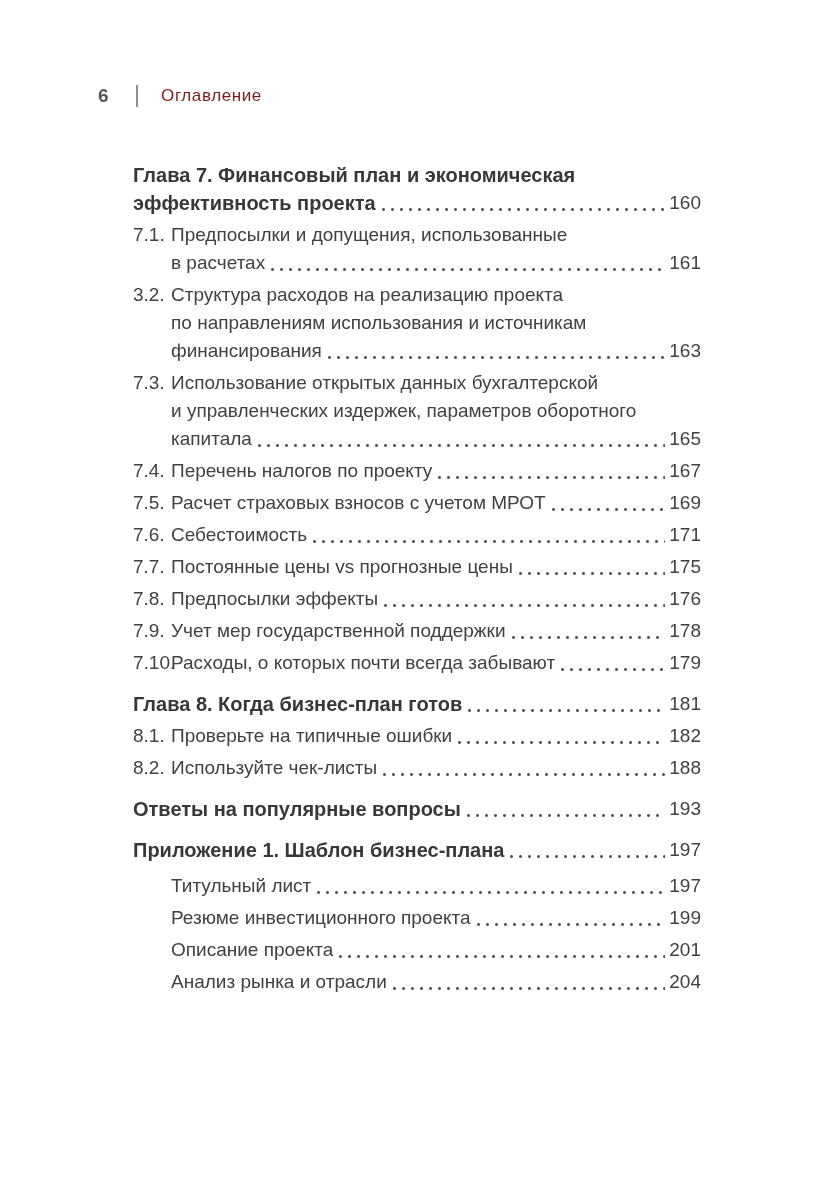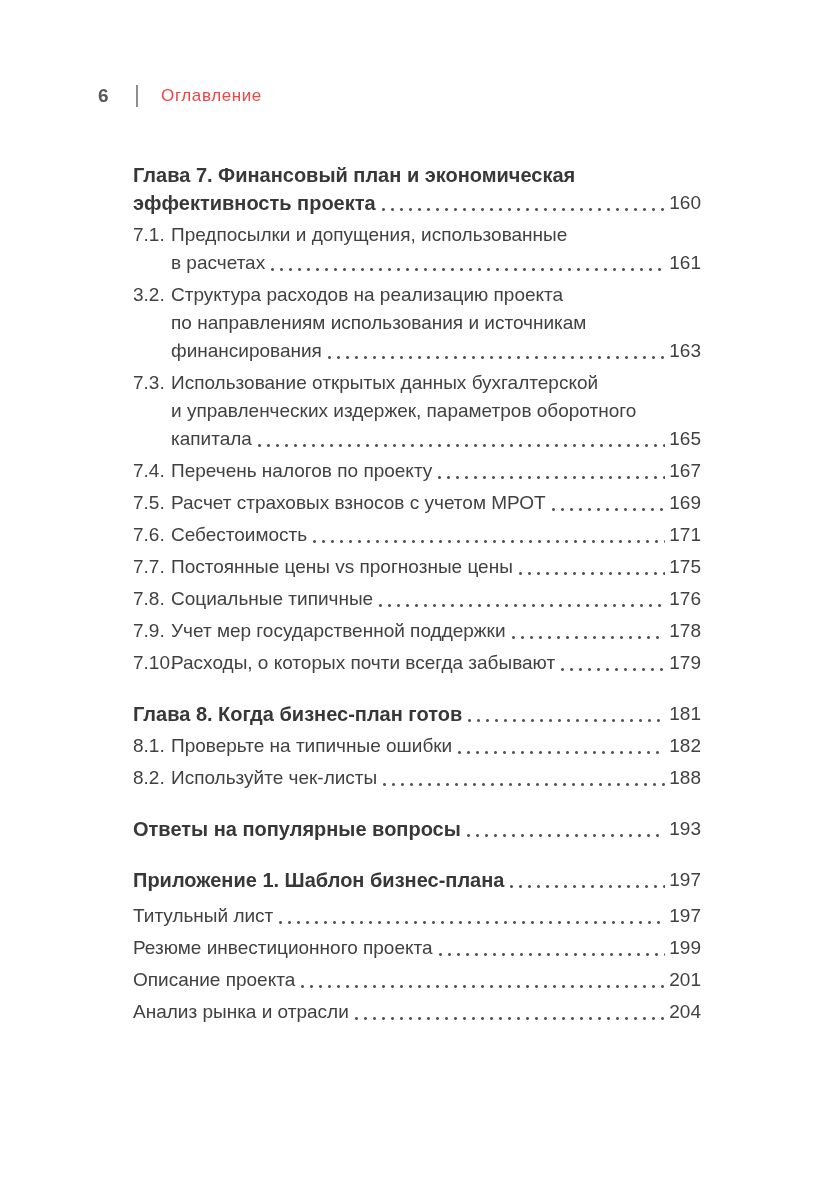--- a/index.html
+++ b/index.html
@@ -33,21 +33,21 @@
   }
   .header-divider {
     width: 2px;
     height: 22px;
     background: #8f8f91;
     margin-left: 27px;
     margin-right: 23px;
   }
   .header-title {
     font-size: 17px;
-    color: #ef4444;
+    color: #7f1d1d;
     letter-spacing: 0.6px;
   }
 
   
   .toc {
     position: absolute;
     left: 133px;
     top: 161px;
     width: 568px;
   }
@@ -97,24 +97,25 @@
   }
 
   
   .toc-row.chapter .line-text {
     font-weight: bold;
     color: #38383a;
     font-size: 20px;
   }
   
   .toc-row.section-gap {
-    margin-top: 23px;
+    margin-top: 13px;
   }
   
   .toc-row.sub .entry-body {
+    margin-left: 38px;
   }
   .toc-row.chapter + .toc-row.sub {
     margin-top: 8px;
   }
 </style>
 </head>
 <body>
 
 <div class="page-header">
   <span class="folio">6</span>
@@ -217,21 +218,21 @@
           <span class="line-text">Постоянные цены vs прогнозные цены</span>
           <span class="dots"></span>
           <span class="pg">175</span>
         </div>
       </div>
     </div>
     <div class="toc-row item">
       <span class="entry-num">7.8.</span>
       <div class="entry-body">
         <div class="entry-line">
-          <span class="line-text">Социальные типичные</span>
+          <span class="line-text">Предпосылки эффекты</span>
           <span class="dots"></span>
           <span class="pg">176</span>
         </div>
       </div>
     </div>
     <div class="toc-row item">
       <span class="entry-num">7.9.</span>
       <div class="entry-body">
         <div class="entry-line">
           <span class="line-text">Учет мер государственной поддержки</span>

